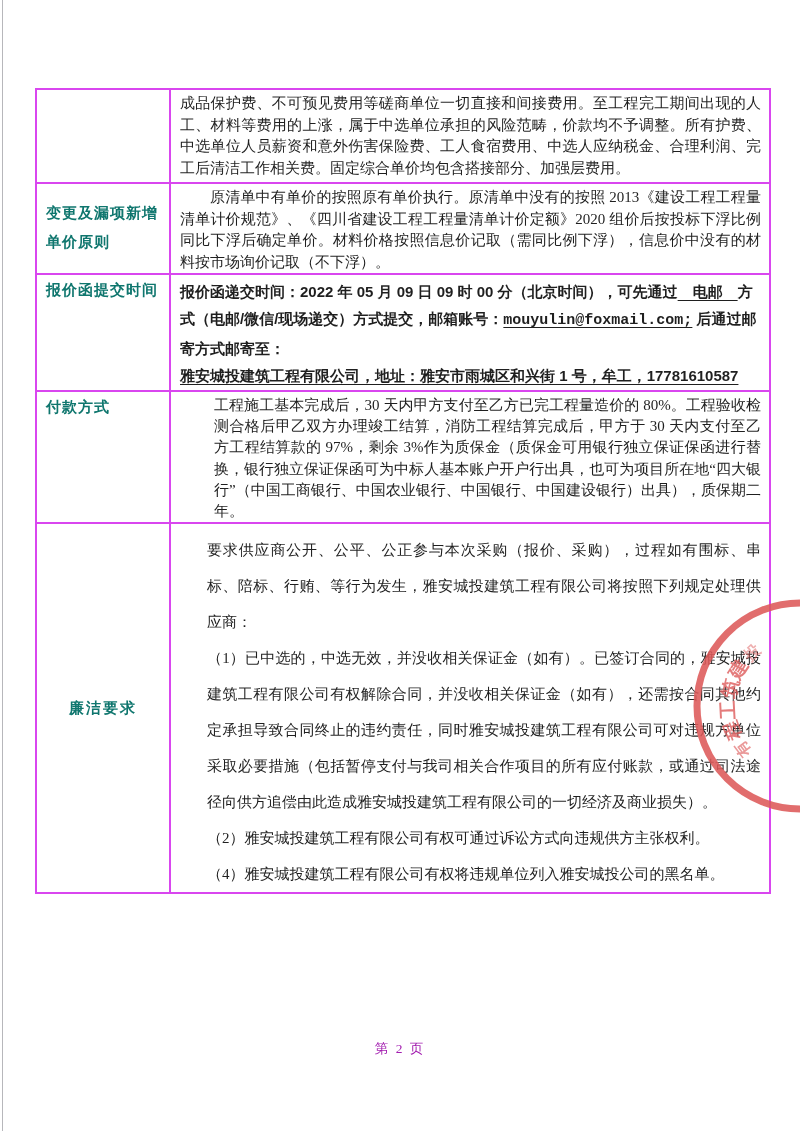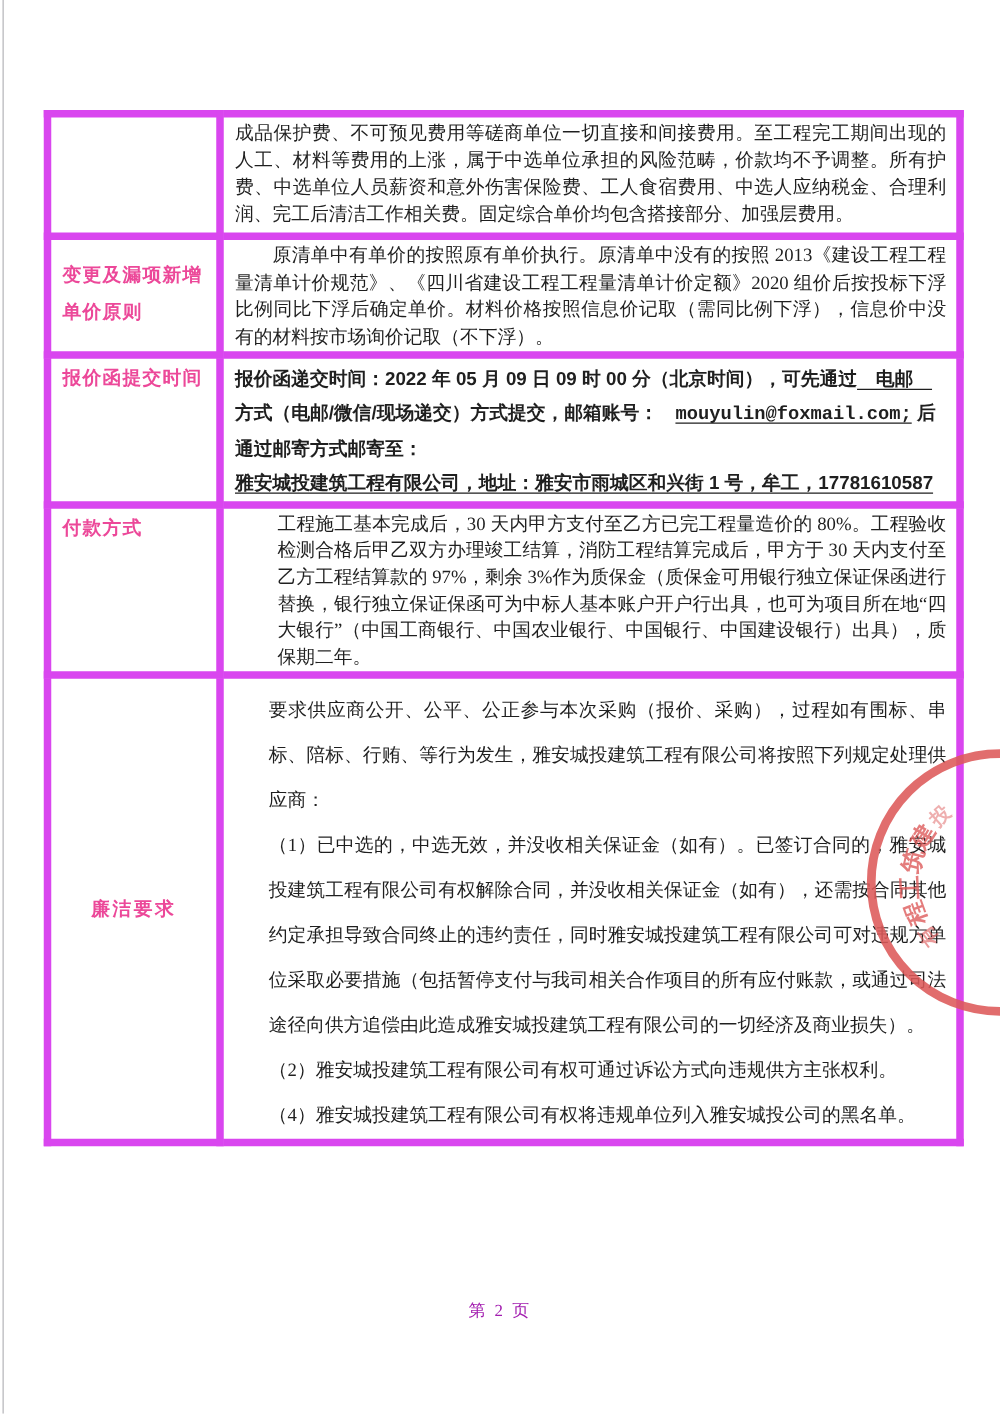--- a/index.html
+++ b/index.html
@@ -9,47 +9,47 @@
   }
   .page-edge{
     position:absolute;left:2px;top:0;width:1px;height:1131px;
     background:#b7b7bb;
   }
   table.doc{
     position:absolute;left:35px;top:88px;width:736px;
     border-collapse:collapse;table-layout:fixed;
   }
   table.doc td{
-    border:6px solid #d946ef;vertical-align:top;overflow:hidden;
+    border:2px solid #d946ef;vertical-align:top;overflow:hidden;
     font-size:15px;
   }
   td.lab{
     width:117px;
-    font-family:"Liberation Sans", sans-serif;font-weight:bold;color:#ec4899;
+    font-family:"Liberation Sans", sans-serif;font-weight:bold;color:#0f766e;
     padding:6px 6px 0 9px;letter-spacing:1px;
   }
   td.cnt{padding:3px 8px 0 9px;text-align:justify;}
   tr.r1 td{height:86px;}
   tr.r2 td{height:71px;}
   tr.r3 td{height:82px;}
   tr.r4 td{height:106px;}
   tr.r5 td{height:300px;}
   .r1 .cnt{line-height:21.5px;}
   .r2 .cnt{line-height:21.5px;text-indent:2em;}
   .r2 .lab{line-height:29px;padding-top:14px;}
   .r3 .cnt{
     font-family:"Liberation Sans", sans-serif;font-weight:bold;
     line-height:27.4px;text-align:left;
   }
   .r4 .cnt{line-height:21.3px;padding-left:43px;}
   .r5 .lab{vertical-align:middle;text-align:center;padding:0;letter-spacing:2px;}
   .r5 .cnt{line-height:36px;padding-top:8px;padding-left:36px;}
   .r5 .cnt p{margin:0;}
   .ul{text-decoration:underline;text-underline-offset:3px;}
-  .email{font-family:"Liberation Mono", monospace;font-weight:bold;font-size:15px;margin-left:14px;}
+  .email{font-family:"Liberation Mono", monospace;font-weight:bold;font-size:15px;}
   .footer{
     position:absolute;left:0;top:1040px;width:100%;text-align:center;
     font-size:13.5px;color:#a21caf;letter-spacing:2px;
   }
   .stamp{
     position:absolute;left:640px;top:596px;width:160px;height:220px;
     pointer-events:none;opacity:.88;
   }
   .stamp text{
     font-family:"Liberation Serif", serif;font-weight:bold;

